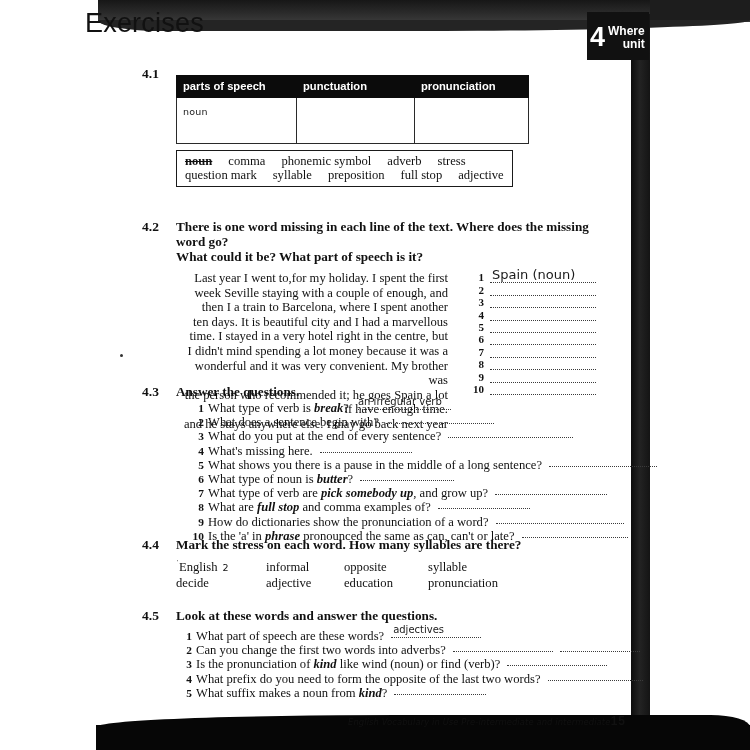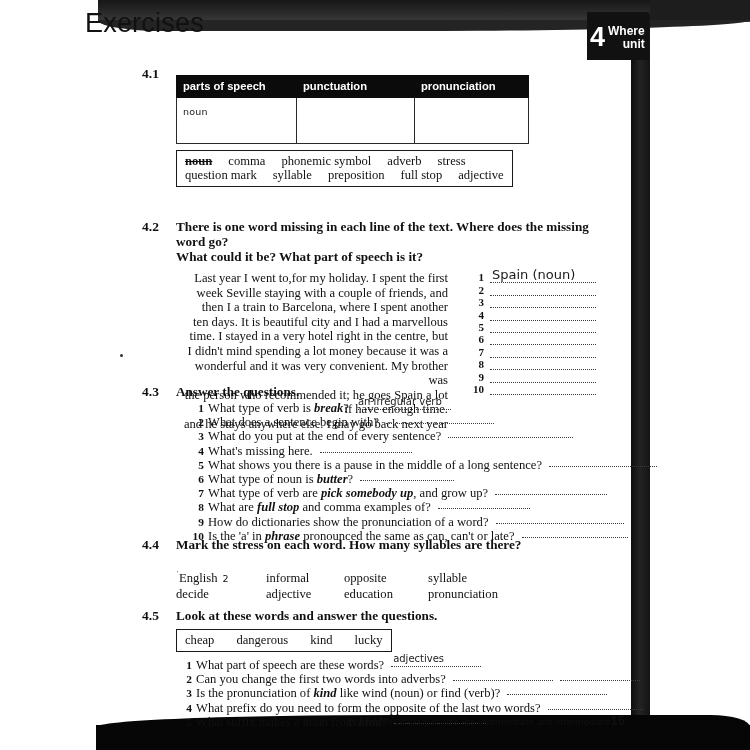--- a/index.html
+++ b/index.html
@@ -232,21 +232,21 @@
     position: absolute;
     left: 2px; bottom: 0;
     font-family: "DejaVu Sans", sans-serif;
     font-size: 10px;
     color: #1a1a1a;
     white-space: nowrap;
   }
 
   
   .stressgrid {
-    margin-top: 15px;
+    margin-top: 4px;
     font-size: 12.6px;
     line-height: 14.5px;
     color: #111;
   }
   .stressgrid .cell { display: inline-block; }
   .stressgrid .c1 { width: 90px; }
   .stressgrid .c2 { width: 78px; }
   .stressgrid .c3 { width: 84px; }
   .stressgrid .c4 { width: 90px; }
   .mark { font-size: 9px; vertical-align: super; }
@@ -343,21 +343,21 @@
   <div class="ex" style="left:142px; top:219px; width:480px;">
     <div class="ex-num">4.2</div>
     <div class="ex-body" style="width:440px;">
       <div class="ex-instr">
         <div>There is one word missing in each line of the text. Where does the missing word go?</div>
         <div>What could it be? What part of speech is it?</div>
       </div>
       <div style="position:relative; margin-top:7px; height:152px;">
         <div class="gaptext">
           <div>Last year I went to,for my holiday. I spent the first</div>
-          <div>week Seville staying with a couple of friends, and</div>
+          <div>week Seville staying with a couple of enough, and</div>
           <div>then I a train to Barcelona, where I spent another</div>
           <div>ten days. It is beautiful city and I had a marvellous</div>
           <div>time. I stayed in a very hotel right in the centre, but</div>
           <div>I didn't mind spending a lot money because it was a</div>
           <div>wonderful and it was very convenient. My brother was</div>
           <div>the person who recommended it; he goes Spain a lot</div>
           <div>if have enough time.</div>
           <div>and he stays anywhere else. I may go back next year</div>
         </div>
         <div class="answers">
@@ -528,27 +528,20 @@
           <span class="cell c1"><span>decide</span></span><span class="cell c2"><span>adjective</span></span><span class="cell c3"><span>education</span></span><span class="cell c4"><span>pronunciation</span></span>
         </div>
       </div>
     </div>
   </div>
 
   <div class="ex" style="left:142px; top:608px; width:500px;">
     <div class="ex-num">4.5</div>
     <div class="ex-body">
       <div class="ex-instr">Look at these words and answer the questions.</div>
-      <div style="margin-top:6px;">
-        <div class="wordbox">
-          <div class="wb-row">
-            <span class="w" style="margin-right:22px;">cheap</span><span class="w" style="margin-right:22px;">dangerous</span><span class="w" style="margin-right:22px;">kind</span><span class="w">lucky</span>
-          </div>
-        </div>
-      </div>
       <div class="qlist" style="margin-top:6px;">
 
         <div class="qrow">
           <span class="qno">1</span>
           <span class="qtext"><span>What part of speech are these words?</span></span>
           <span class="dots" style="width:90px;">
               <span class="filled">adjectives</span>
             </span>
         </div>
 

